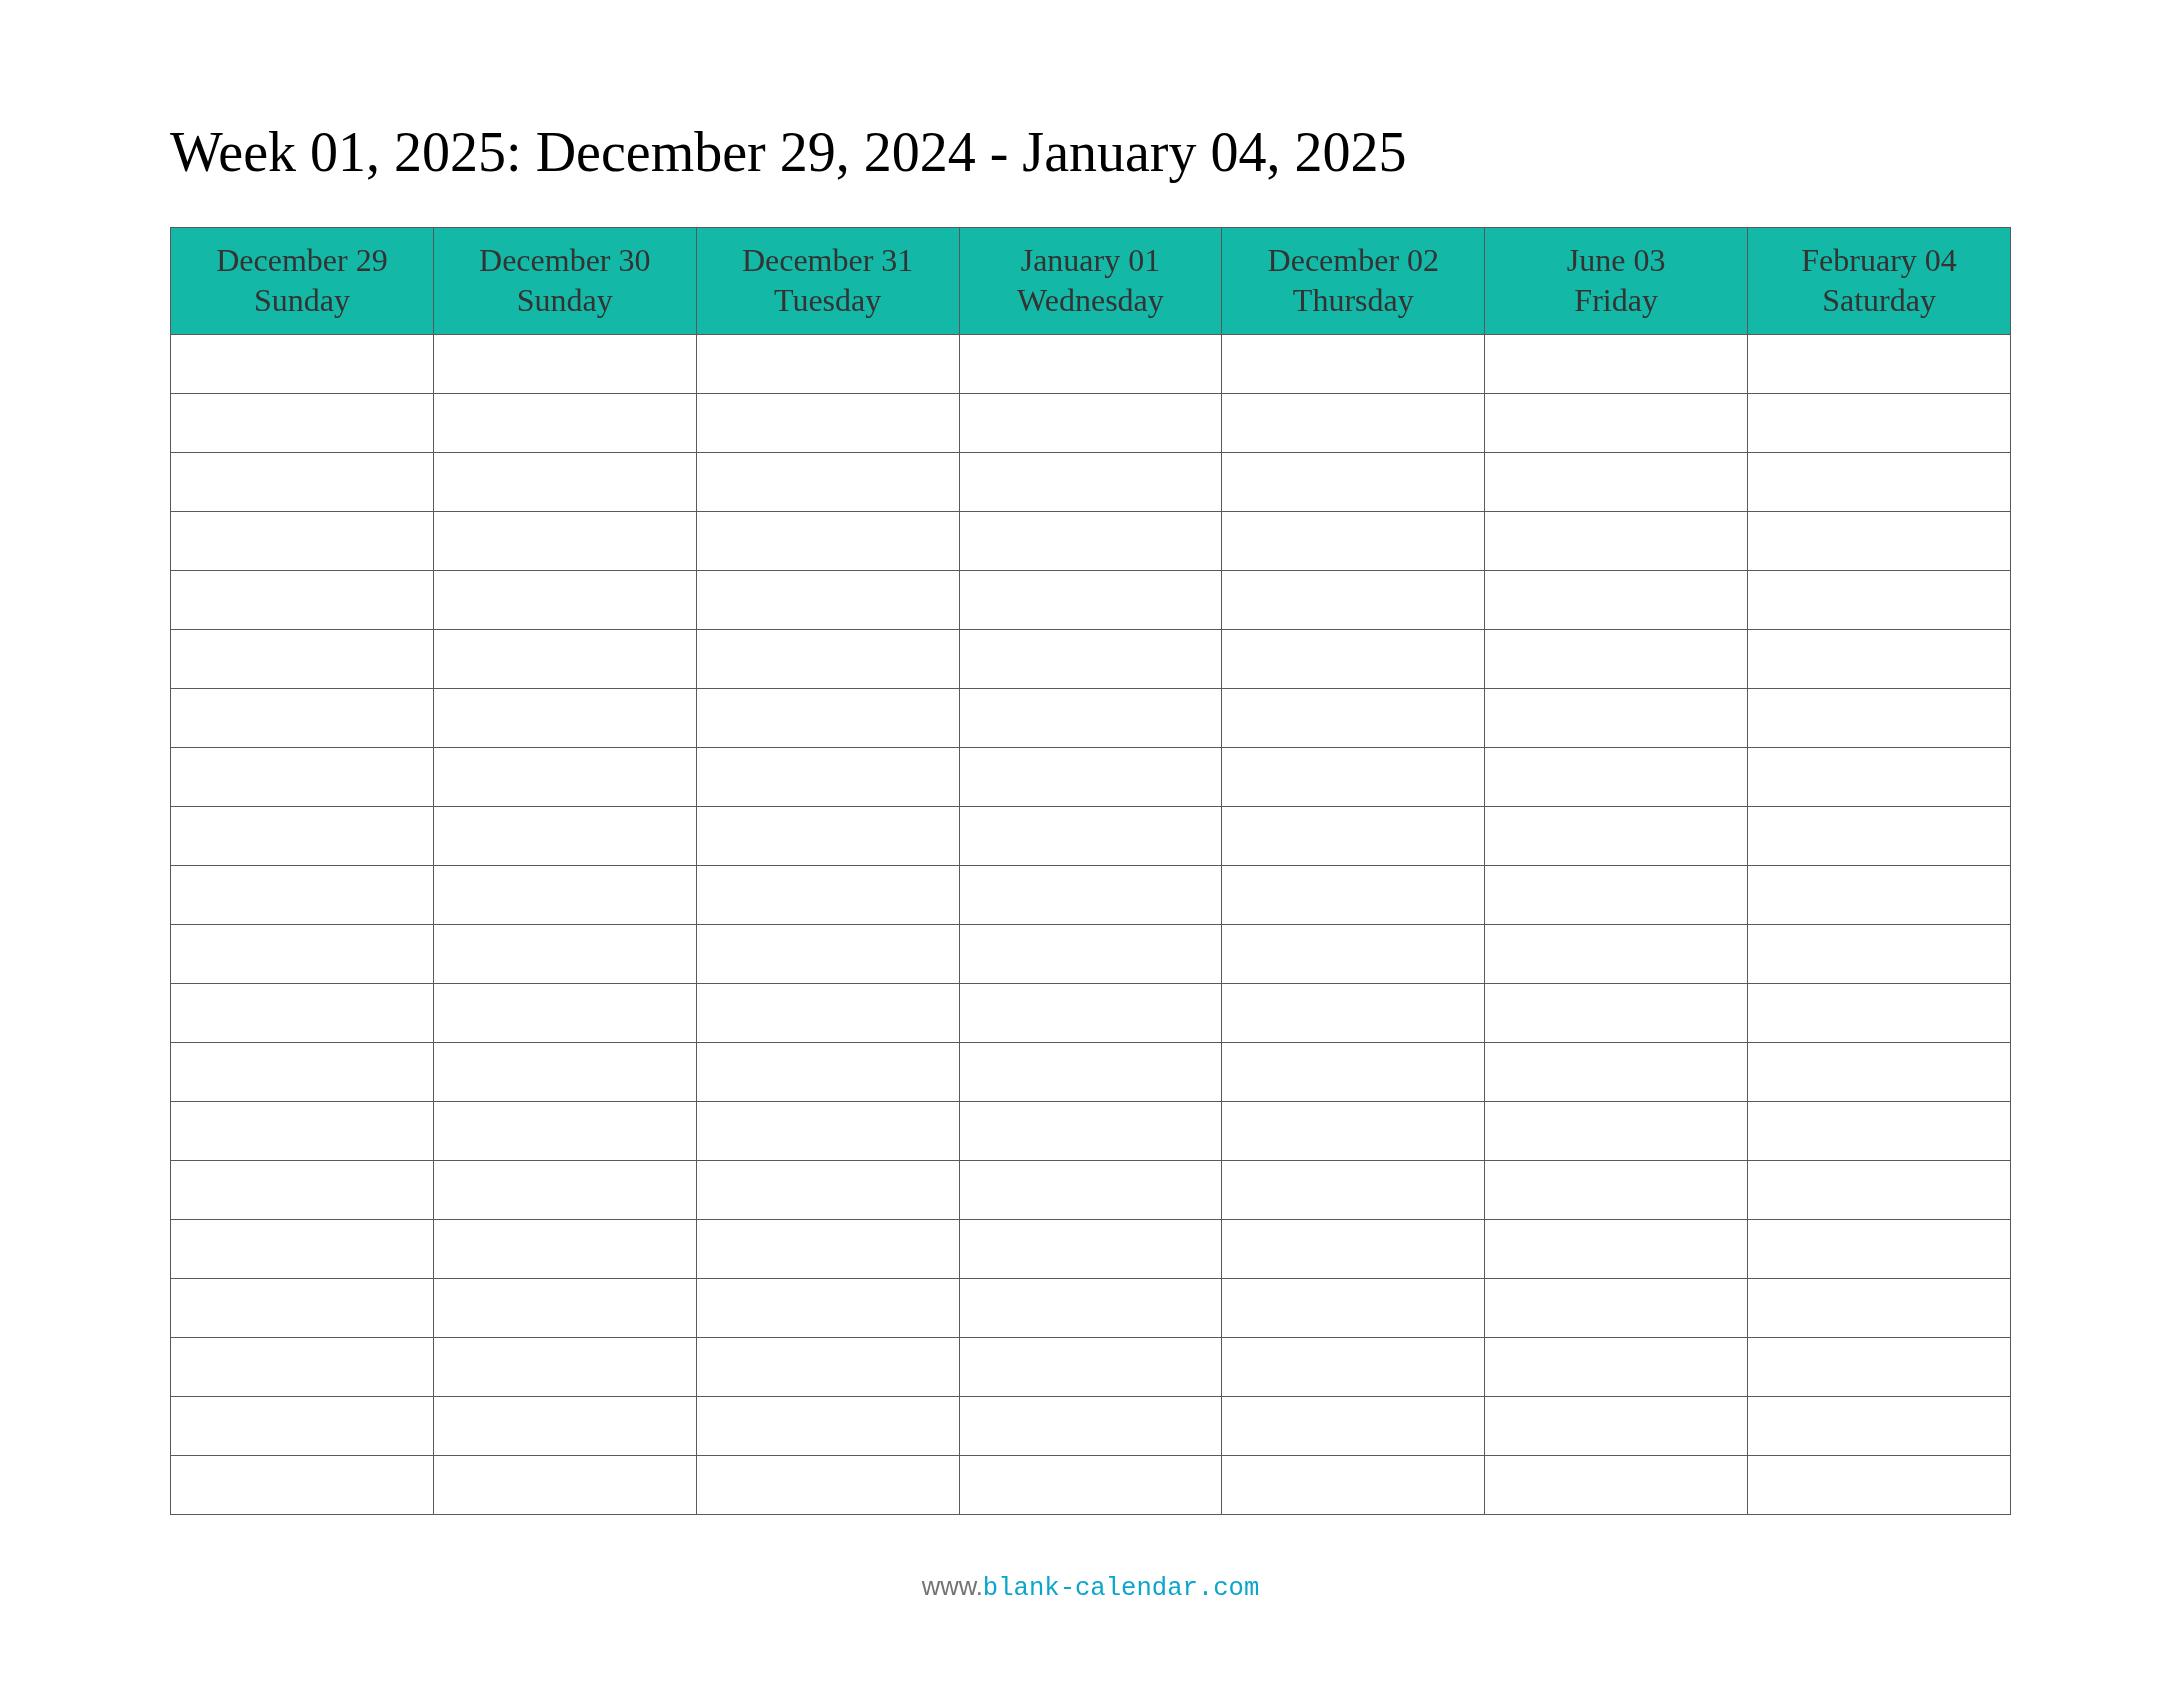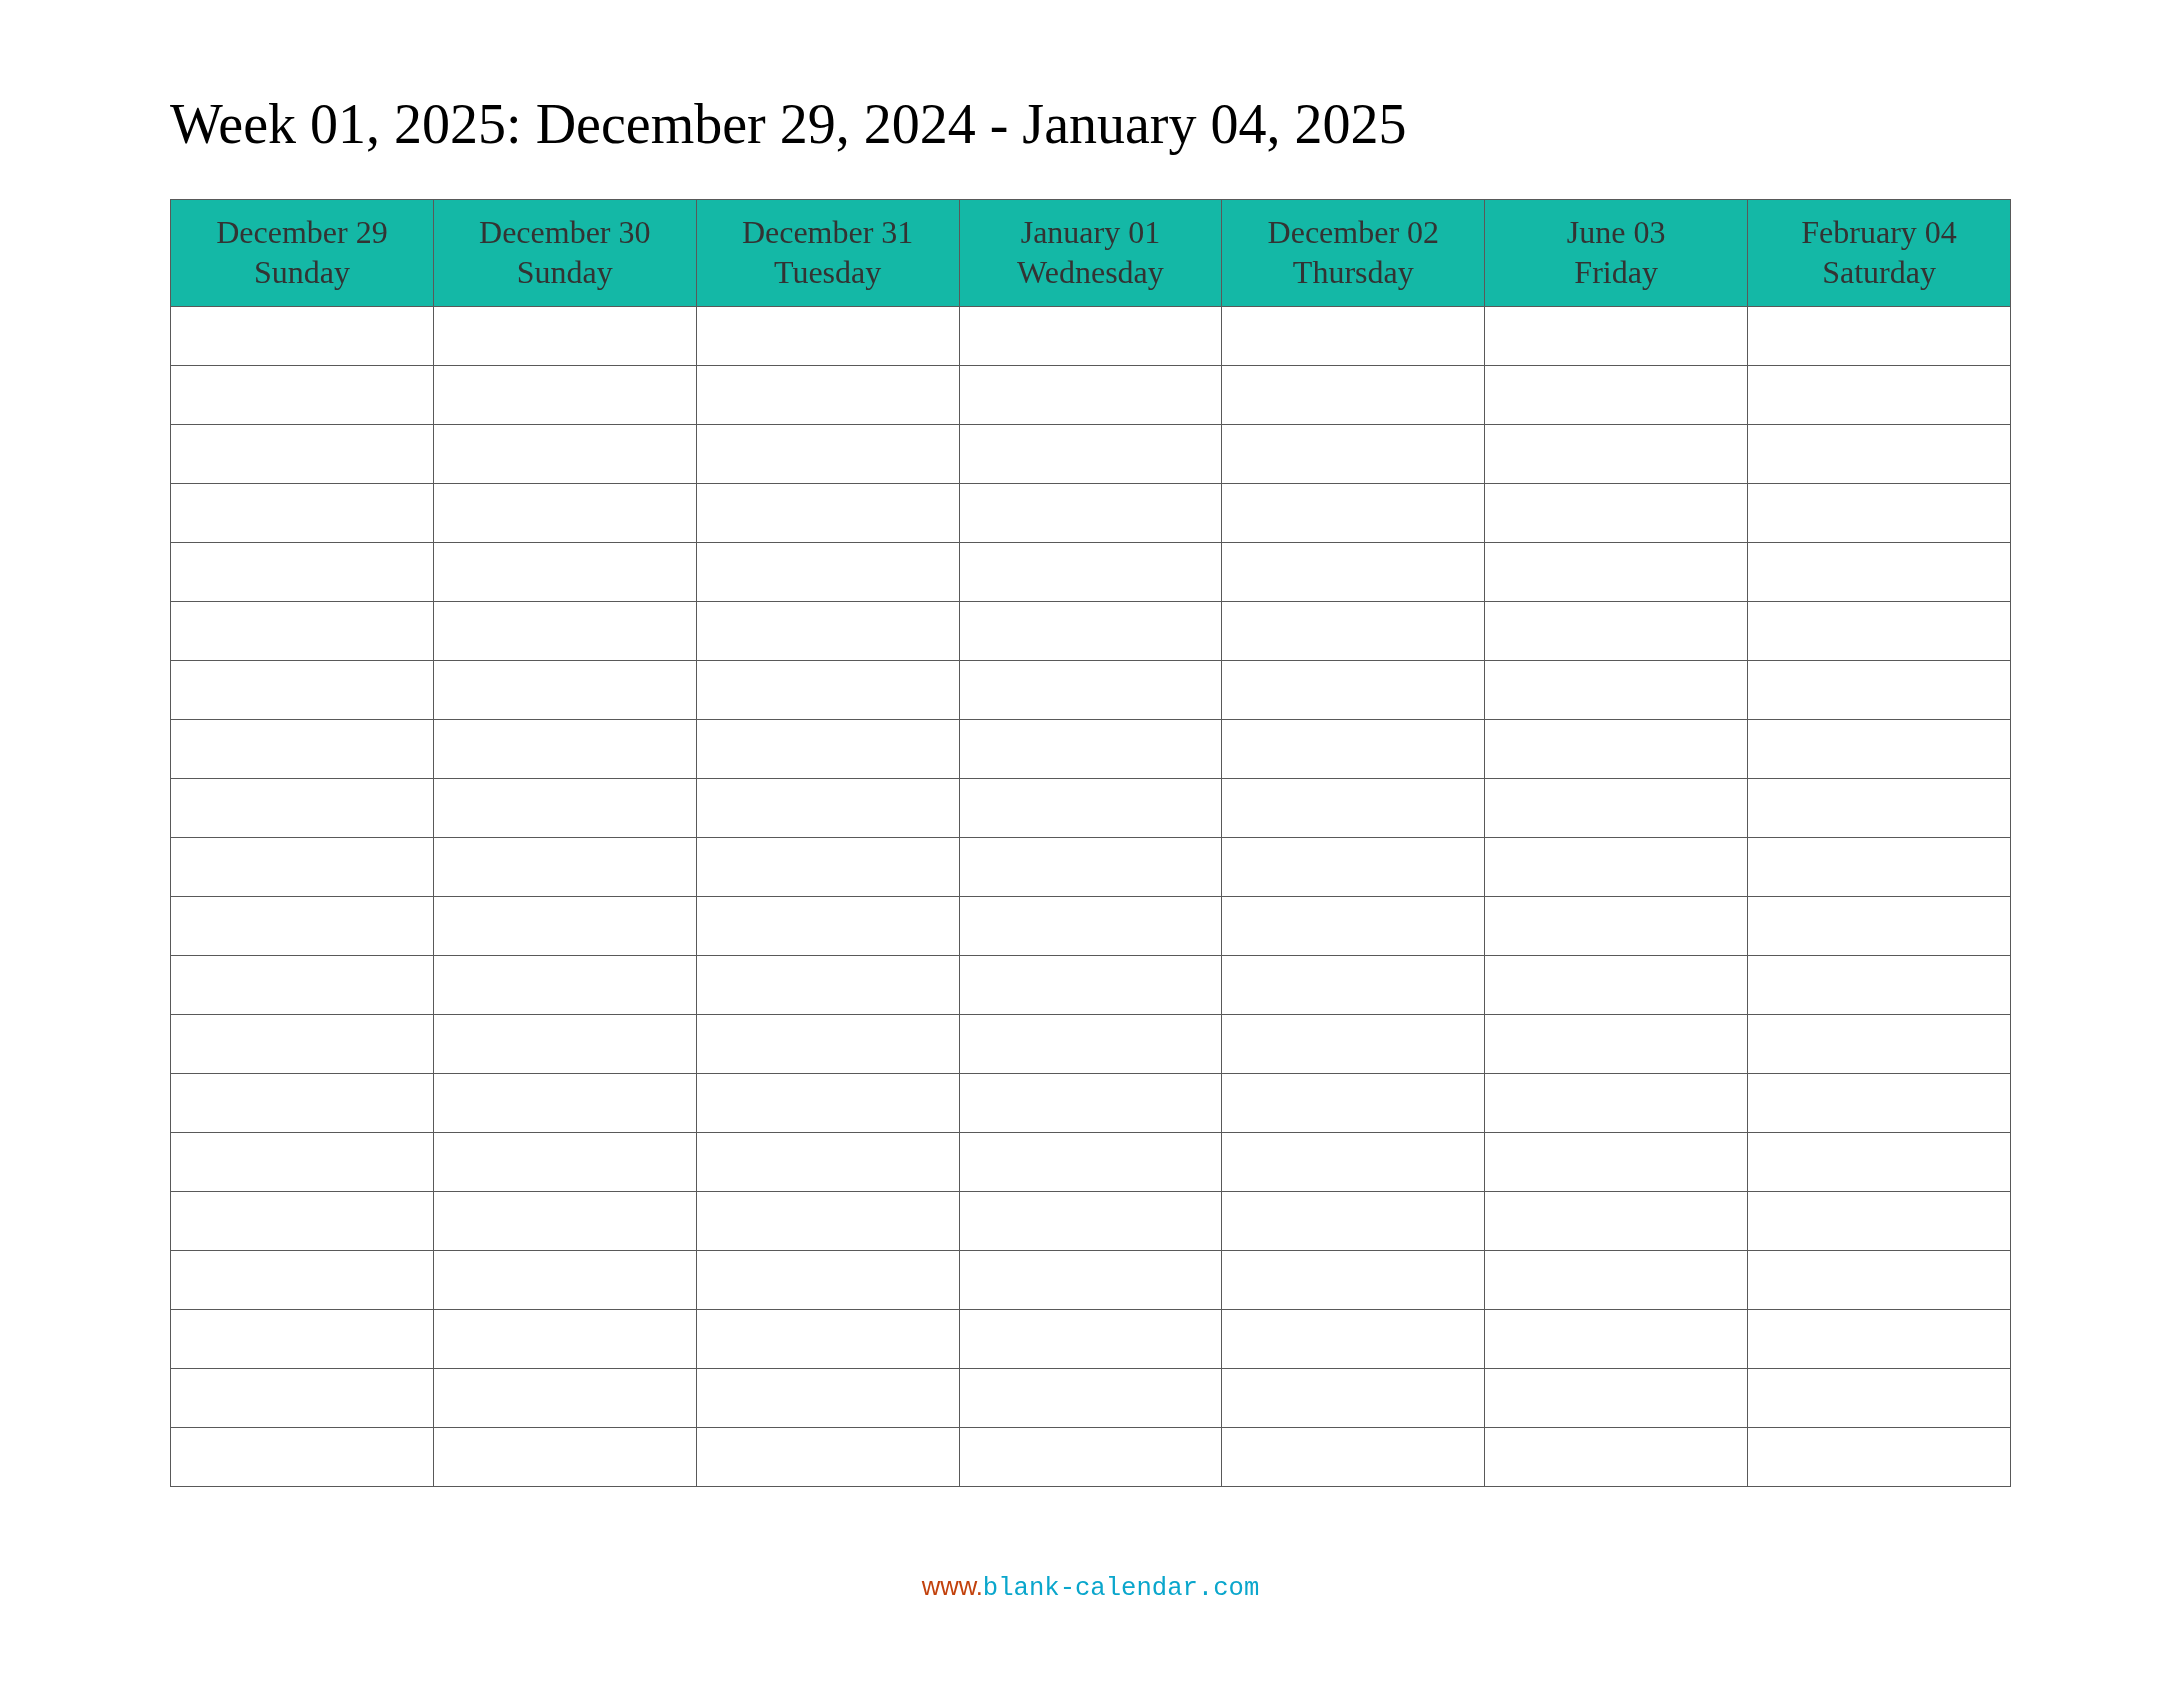--- a/index.html
+++ b/index.html
@@ -8,21 +8,21 @@
       box-sizing: border-box;
     }
     body {
       background: #ffffff;
       font-family: Georgia, 'Times New Roman', Times, serif;
       width: 2181px;
       height: 1685px;
       position: relative;
     }
     .page {
-      padding: 92px 170px 0 170px;
+      padding: 120px 170px 0 170px;
     }
     .title {
       font-size: 56px;
       font-weight: normal;
       color: #000000;
       margin-bottom: 43px;
     }
     table.calendar {
       width: 100%;
       border-collapse: collapse;
@@ -53,21 +53,21 @@
     .footer-link {
       position: absolute;
       left: 0;
       right: 0;
       bottom: 82px;
       text-align: center;
       font-family: Arial, Helvetica, sans-serif;
       font-size: 25.6px;
     }
     .footer-link .www {
-      color: #c2410c;
+      color: #737373;
     }
     .footer-link .domain {
       color: #0aa6cc;
       font-family: Liberation Mono, monospace;
     }
   </style>
 </head>
 <body>
 
 <div class="page">

